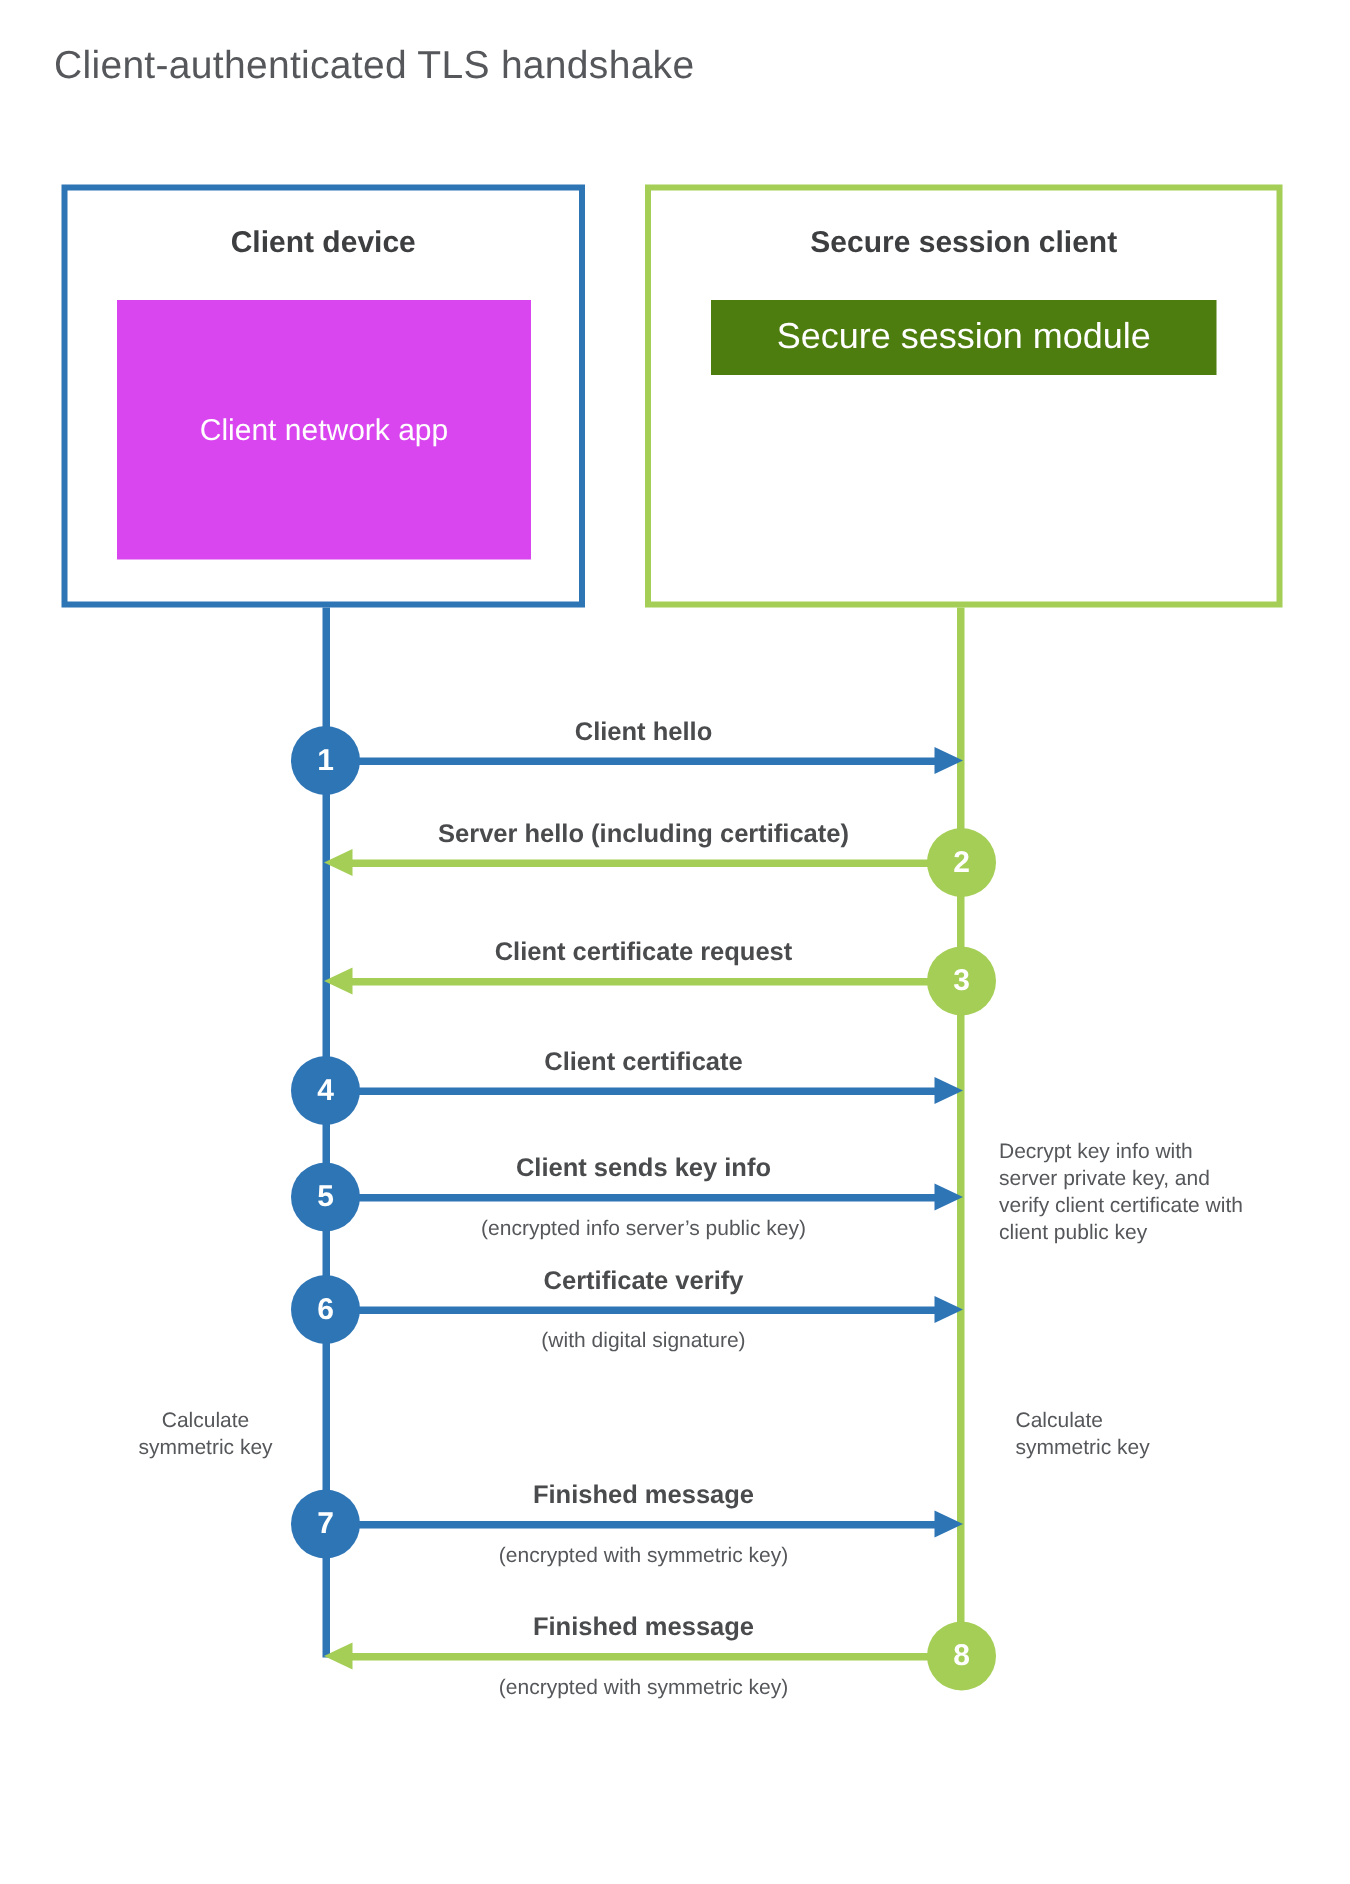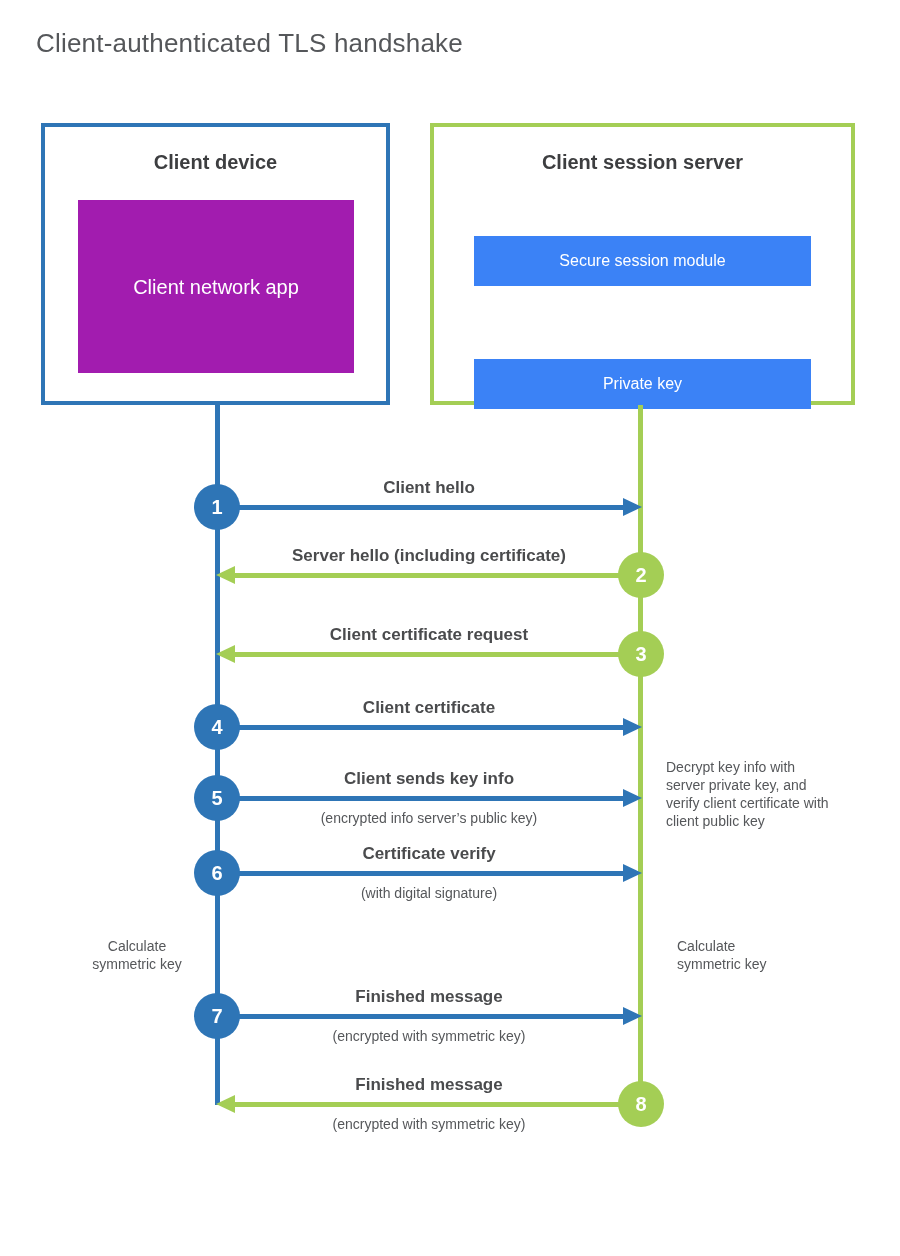--- a/index.html
+++ b/index.html
@@ -9,27 +9,27 @@
   .page-title{position:absolute;left:36px;top:28px;font-size:26px;font-weight:300;
     letter-spacing:.2px;color:#55575a;}
 
   
   .actor-box{position:absolute;top:123px;height:282px;box-sizing:border-box;background:#fff;}
   .client-box{left:41px;width:349px;border:4px solid #2e75b6;}
   .server-box{left:430px;width:425px;border:4px solid #a4ce55;}
   .actor-title{position:absolute;left:0;right:0;top:24px;text-align:center;
     font-size:20px;font-weight:bold;color:#3d3e40;}
 
-  .app-box{position:absolute;left:78px;top:200px;width:276px;height:173px;background:#a21caf;
+  .app-box{position:absolute;left:78px;top:200px;width:276px;height:173px;background:#d946ef;
     display:flex;align-items:center;justify-content:center;text-align:center;
     color:#ffffff;font-size:20px;line-height:28px;}
   .app-box .inner{width:200px;}
 
-  .srv-bar{position:absolute;left:474px;width:337px;height:50px;background:#3b82f6;
-    display:flex;align-items:center;justify-content:center;color:#ffffff;font-size:16px;margin-top:36px;}
+  .srv-bar{position:absolute;left:474px;width:337px;height:50px;background:#4d7c0f;
+    display:flex;align-items:center;justify-content:center;color:#ffffff;font-size:24px;}
   .bar-0{top:200px;} .bar-1{top:262px;} .bar-2{top:323px;}
 
   
   .lifeline{position:absolute;top:405px;width:5px;height:700px;}
   .client-line{left:215px;background:#2e75b6;}
   .server-line{left:638px;background:#a4ce55;}
 
   
   .arrow{position:absolute;left:217px;width:424px;height:0;}
   .arrow .shaft{position:absolute;top:-2px;height:5px;}
@@ -63,27 +63,24 @@
   <div class="page-title">Client-authenticated TLS handshake</div>
 
   <div class="actor-box client-box">
     <div class="actor-title">Client device</div>
   </div>
   <div class="app-box">
     <div class="inner">Client network app</div>
   </div>
 
   <div class="actor-box server-box">
-    <div class="actor-title">Client session server</div>
+    <div class="actor-title">Secure session client</div>
   </div>
   <div class="srv-bar bar-0">
     <span>Secure session module</span>
-  </div>
-  <div class="srv-bar bar-2">
-    <span>Private key</span>
   </div>
 
   <div class="lifeline client-line"></div>
   <div class="lifeline server-line"></div>
 
   <div class="arrow blue" style="top:507px">
     <div class="msg-label">Client hello</div>
     <div class="shaft"></div>
     <div class="head"></div>
     <div class="step-circle">1</div>

